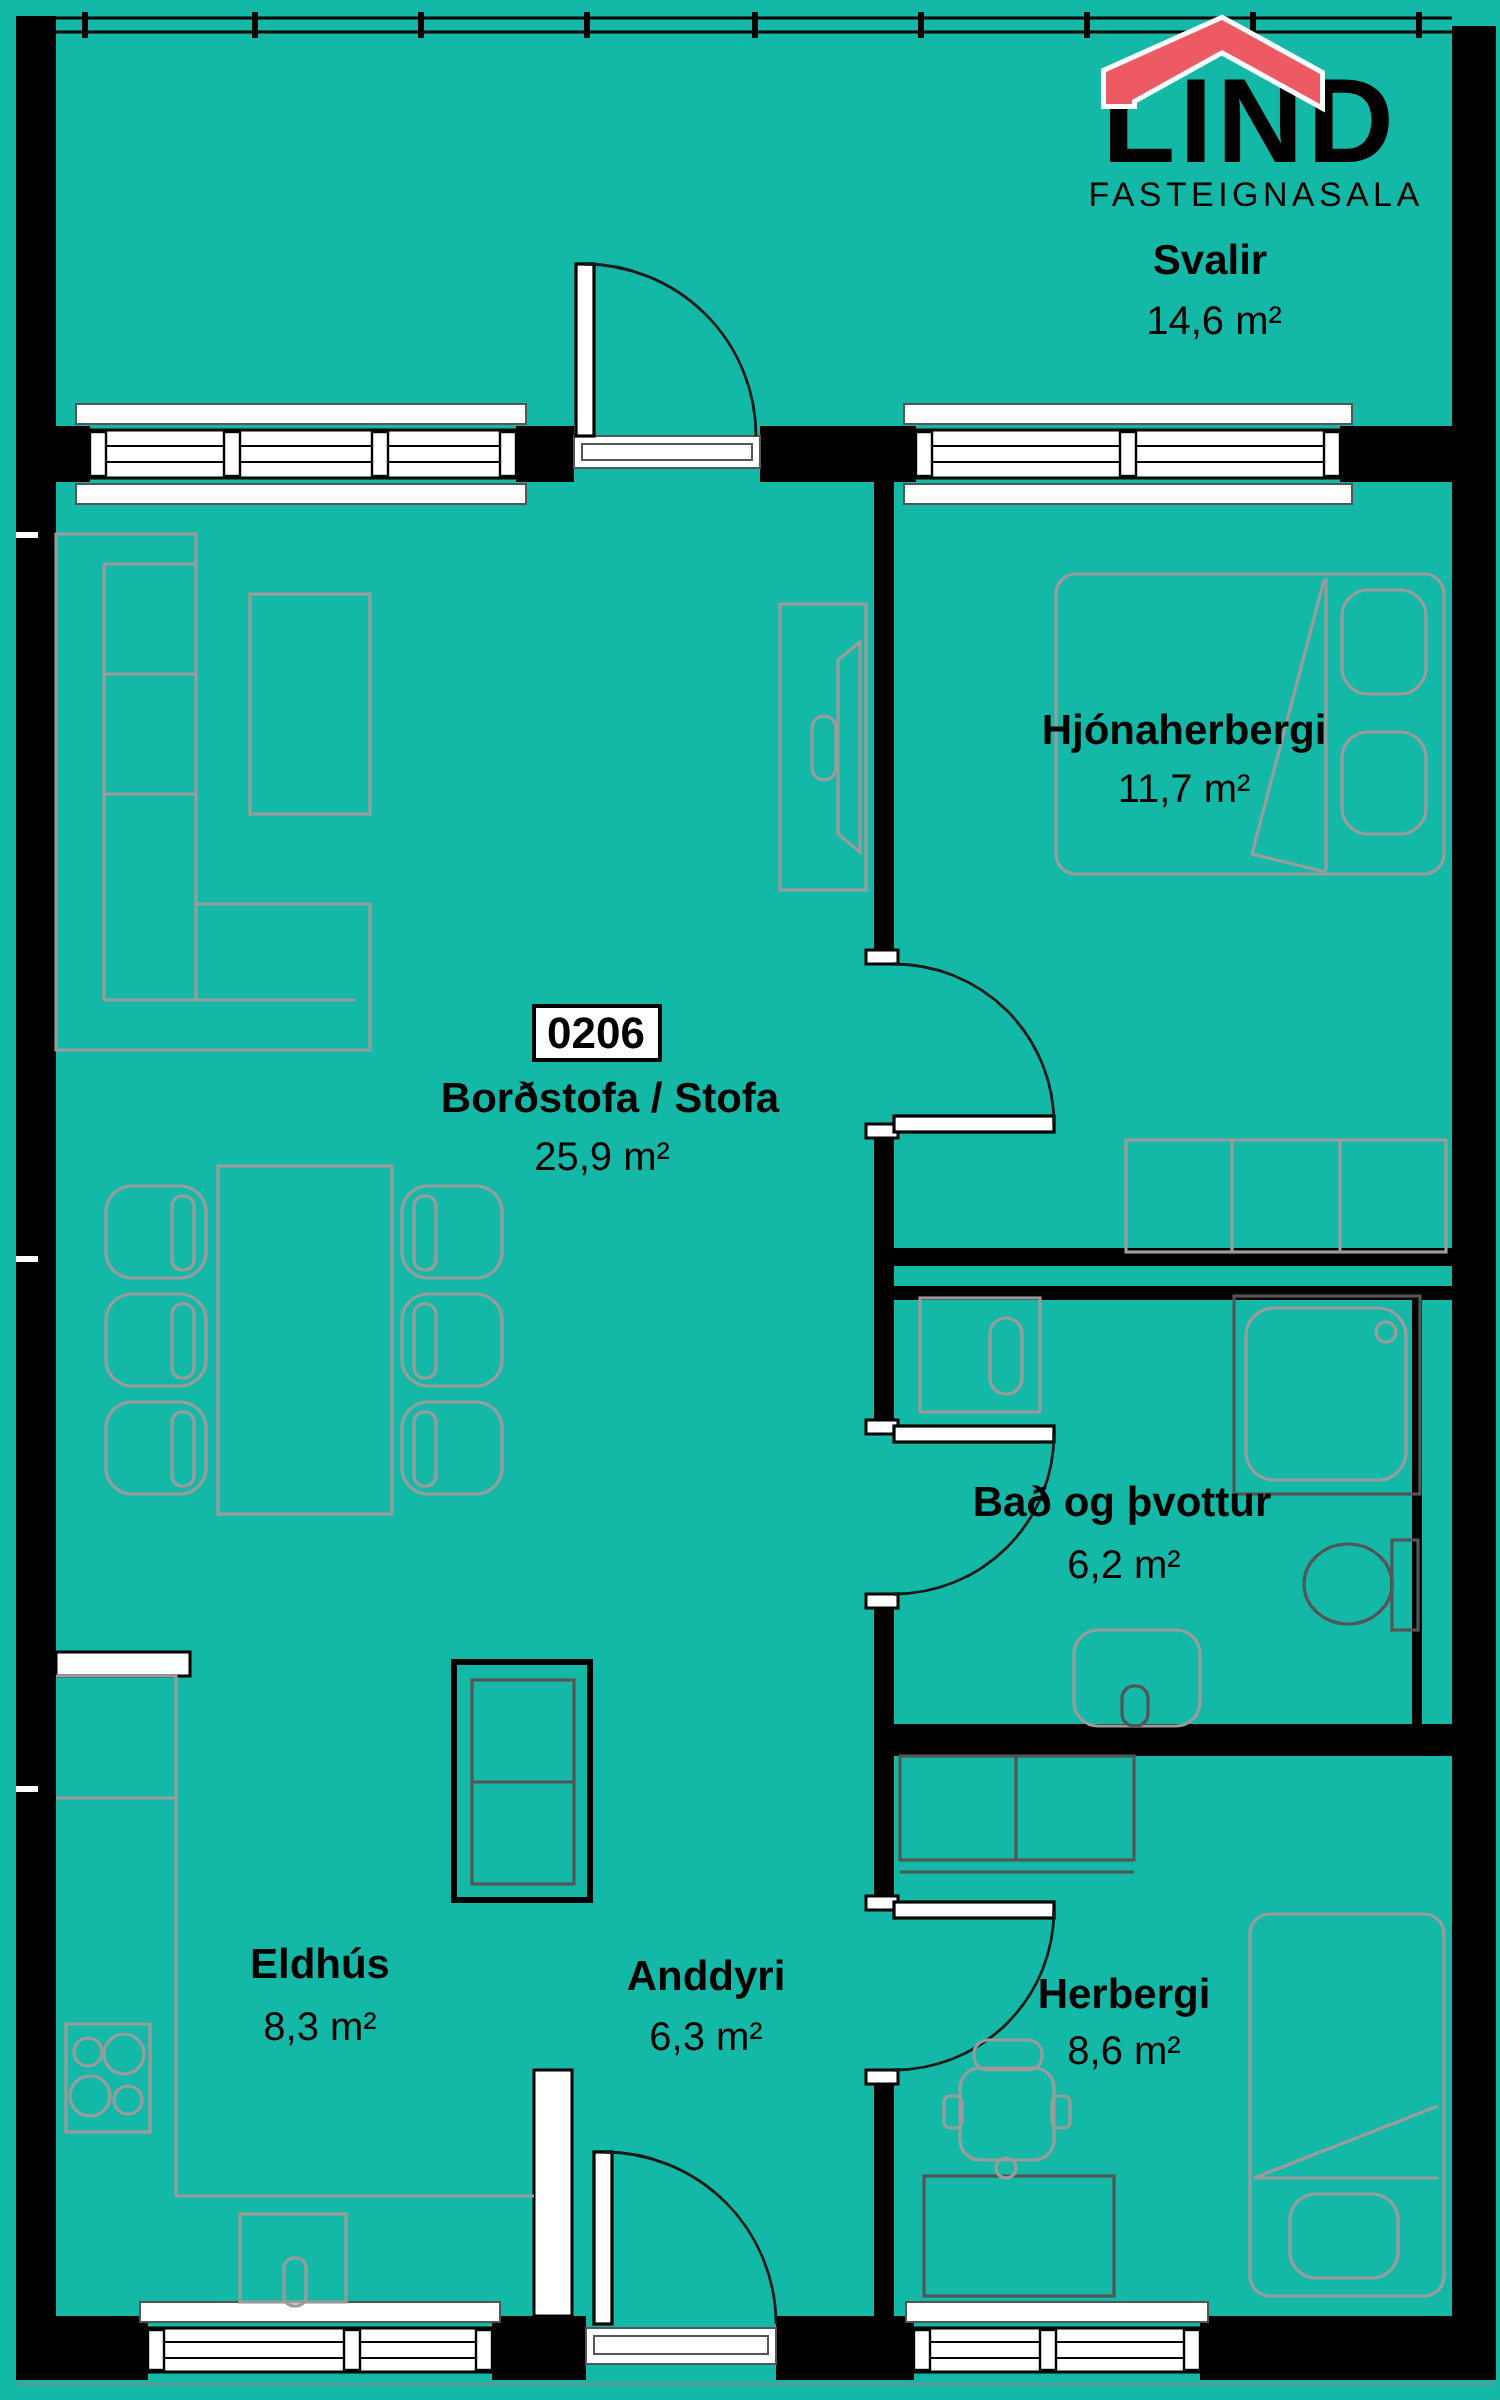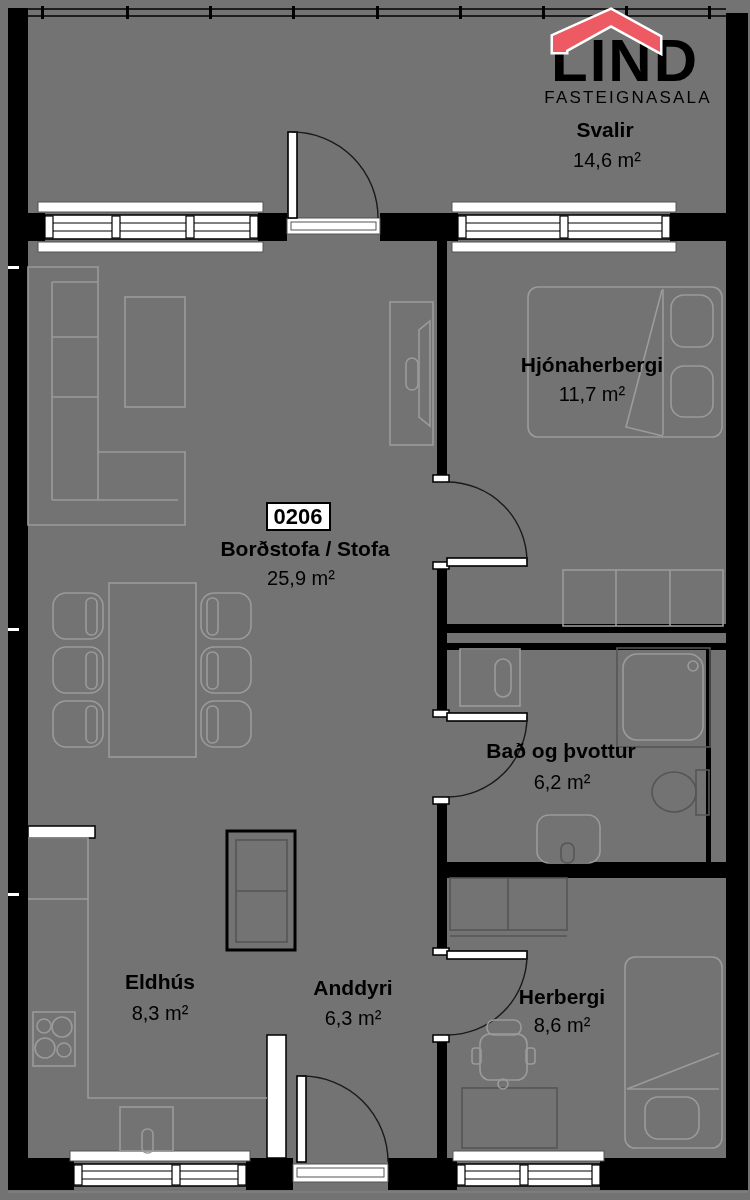--- a/index.html
+++ b/index.html
@@ -1,16 +1,16 @@
 <!DOCTYPE html>
 <html><head>
 <meta charset="utf-8">
 <style>
   html,body{margin:0;padding:0;background:#ffffff;}
-  .canvas{position:relative;width:750px;height:1200px;background:#737373;overflow:hidden;
+  .canvas{position:relative;width:750px;height:1200px;background:#14b8a6;overflow:hidden;
           font-family:"Liberation Sans", sans-serif;}
   svg{position:absolute;left:0;top:0;}
   text{fill:#000;}
   .room-name{font-weight:bold;font-size:21px;}
   .room-area{font-size:20px;}
   .unit-no{font-weight:bold;font-size:22px;}
   .wall{fill:#000;stroke:none;}
   .jamb{fill:#fff;stroke:#000;stroke-width:1.5;}
   .leaf{fill:#fff;stroke:#000;stroke-width:1.6;}
   .arc{fill:none;stroke:#1a1a1a;stroke-width:1.4;}

